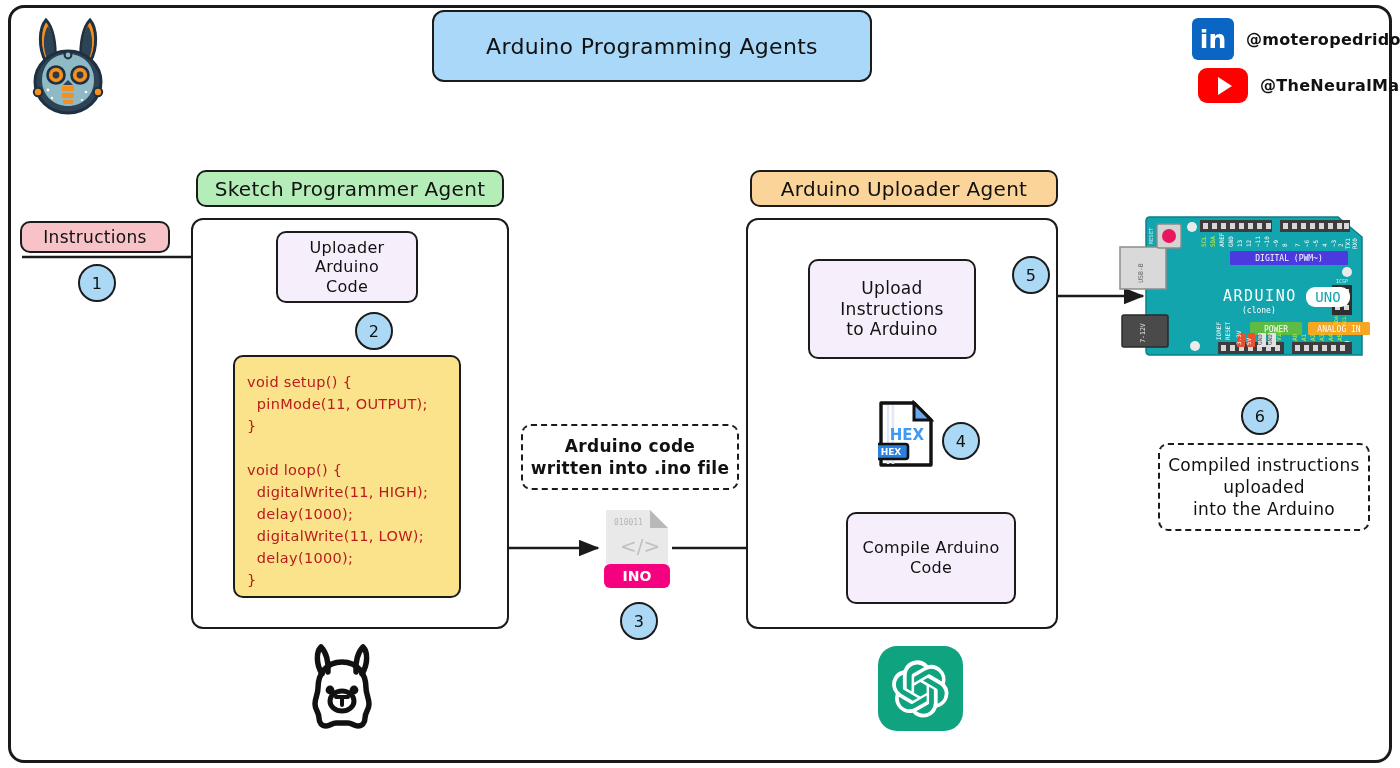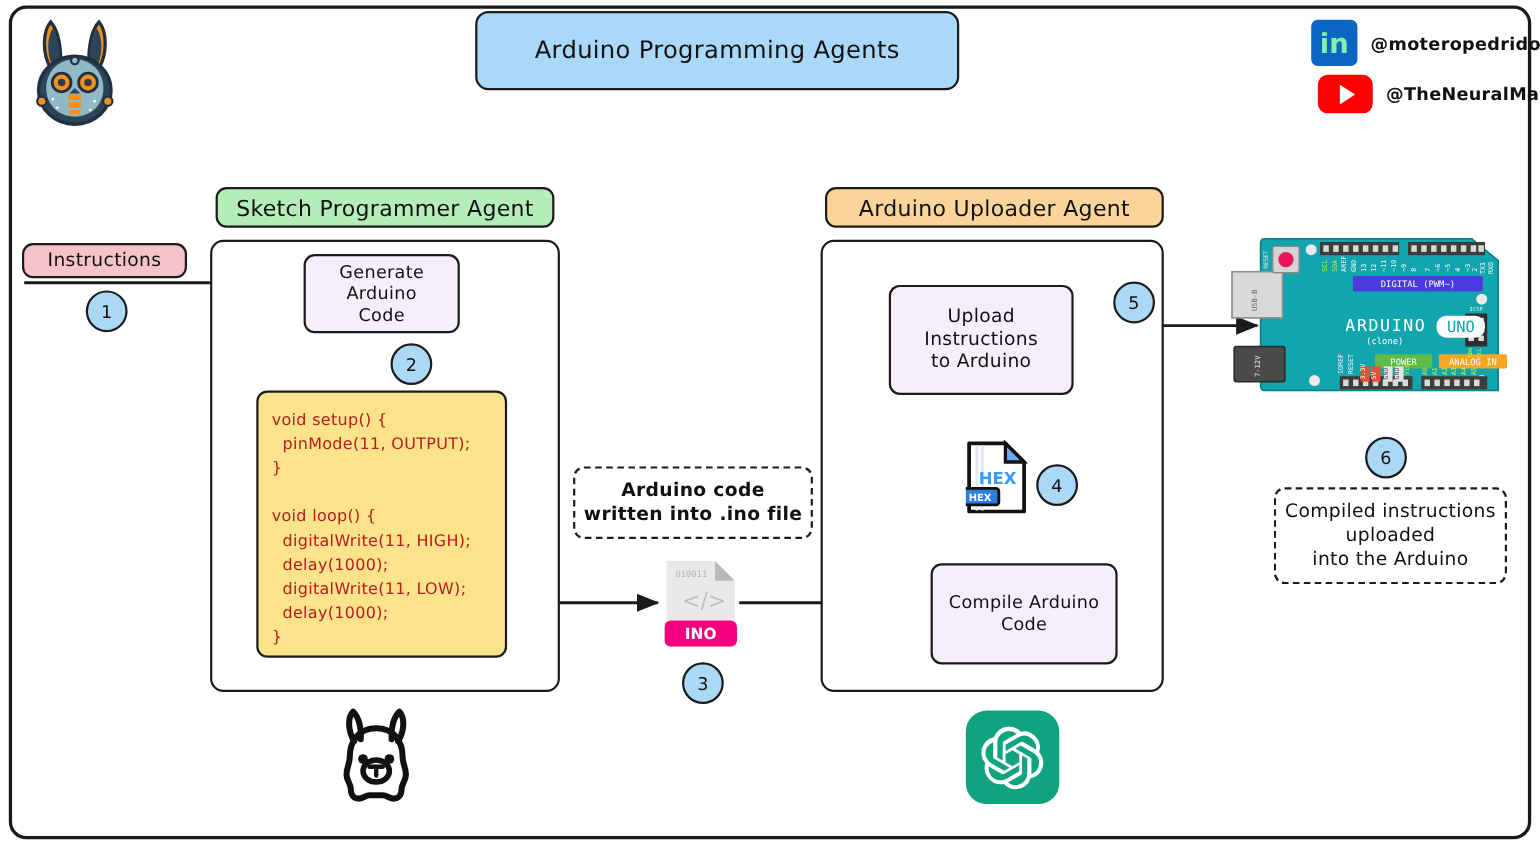--- a/index.html
+++ b/index.html
@@ -46,21 +46,21 @@
     background:#a9d8f8; border:2.5px solid #1b1b1b; border-radius:12px;
     display:flex; align-items:center; justify-content:center;
     font-size:22px; color:#111;
   }
 
   
   .social-row{ position:absolute; display:flex; align-items:center; gap:12px; }
   .social-handle{ font-size:16px; color:#111;font-weight:bold; }
   .li-badge{ width:42px; height:42px; border-radius:6px; background:#0a66c2;
     display:flex; align-items:center; justify-content:center;
-    color:#86efac; font-size:25px; font-weight:bold; font-family:"DejaVu Sans",sans-serif; line-height:1;text-align:right;}
+    color:#ffffff; font-size:25px; font-weight:bold; font-family:"DejaVu Sans",sans-serif; line-height:1;text-align:right;}
   .yt-badge{ width:50px; height:35px; border-radius:9px; background:#ff0000;
     display:flex; align-items:center; justify-content:center;}
   .yt-badge .tri{ width:0;height:0;border-left:14px solid #fff;
     border-top:9px solid transparent;border-bottom:9px solid transparent; margin-left:3px;}
 
   
   #code-block{
     position:absolute; left:233px; top:355px; width:228px; height:243px;
     background:#fbe38b; border:2.5px solid #1b1b1b; border-radius:10px;
     padding:14px 12px; font-size:14.5px; color:#b91c1c; line-height:1.52;
@@ -159,21 +159,21 @@
   <span>Instructions</span>
 </div>
 <div class="step hand" style="left:78px; top:264px;">1</div>
 
 <div class="agent-shell" style="left:191px; top:218px; width:318px; height:411px;"></div>
 <div class="agent-title hand" style="left:196px; top:170px; width:308px; height:37px; background:#b5edb9;">
   <span>Sketch Programmer Agent</span>
 </div>
 
 <div class="node hand" style="left:276px; top:231px; width:142px; height:72px; background:#f7eefb; font-size:16px;">
-  <span style="white-space:pre-line">Generate
+  <span style="white-space:pre-line">Uploader
 Arduino
 Code</span>
 </div>
 <div class="step hand" style="left:355px; top:312px;">2</div>
 
 <div id="code-block" class="hand">void setup() {
   pinMode(11, OUTPUT);
 }
 
 void loop() {

